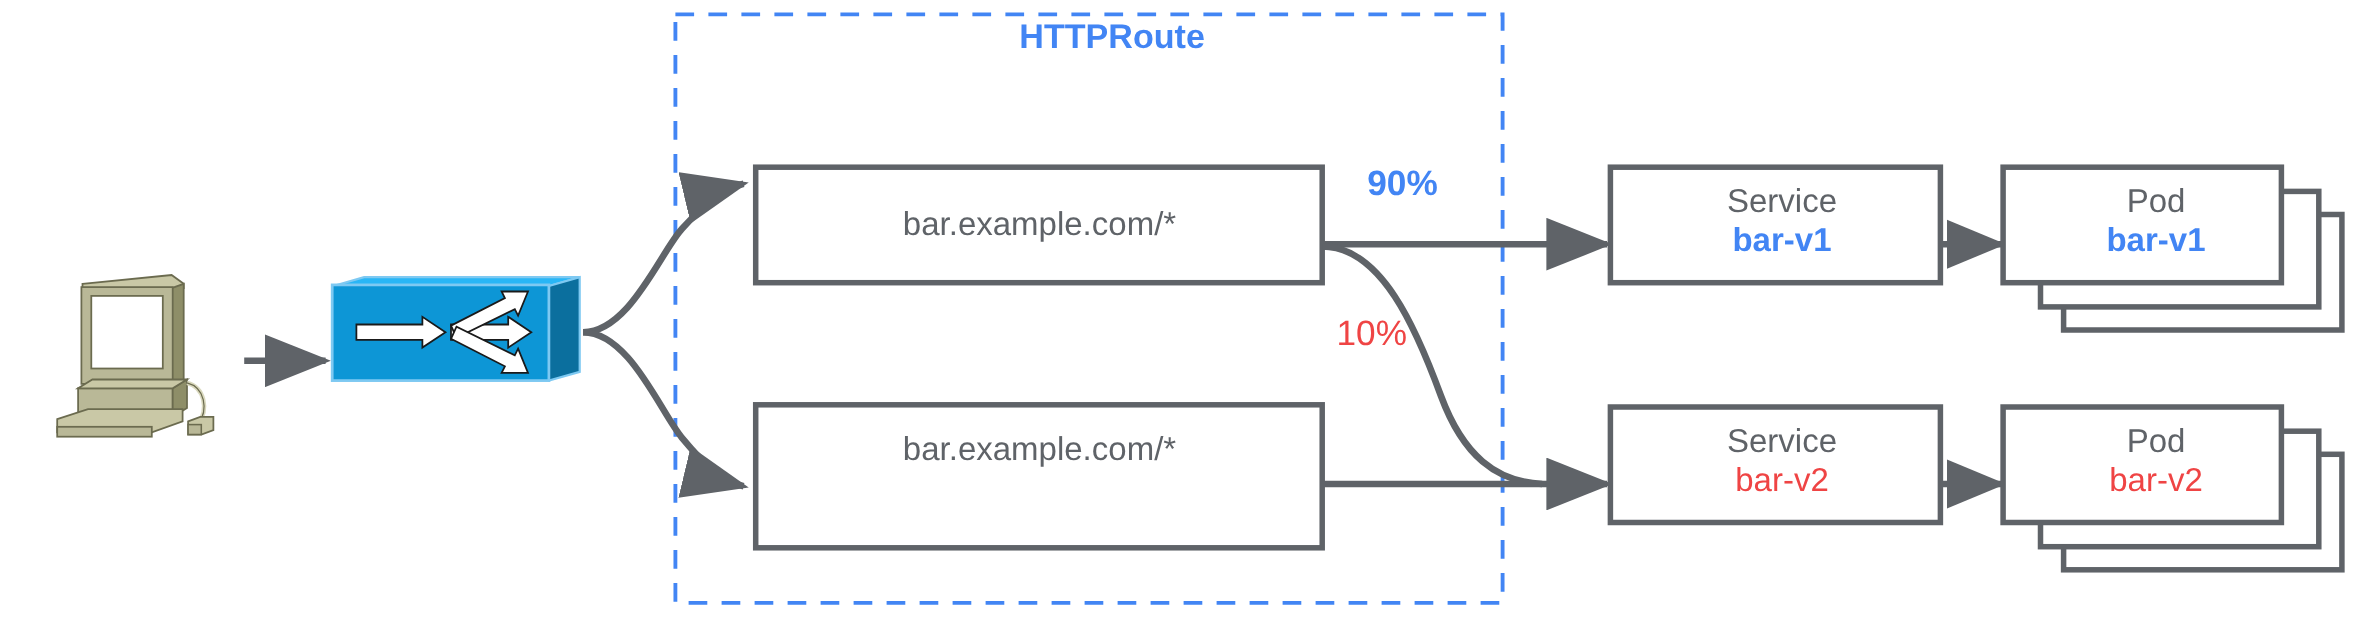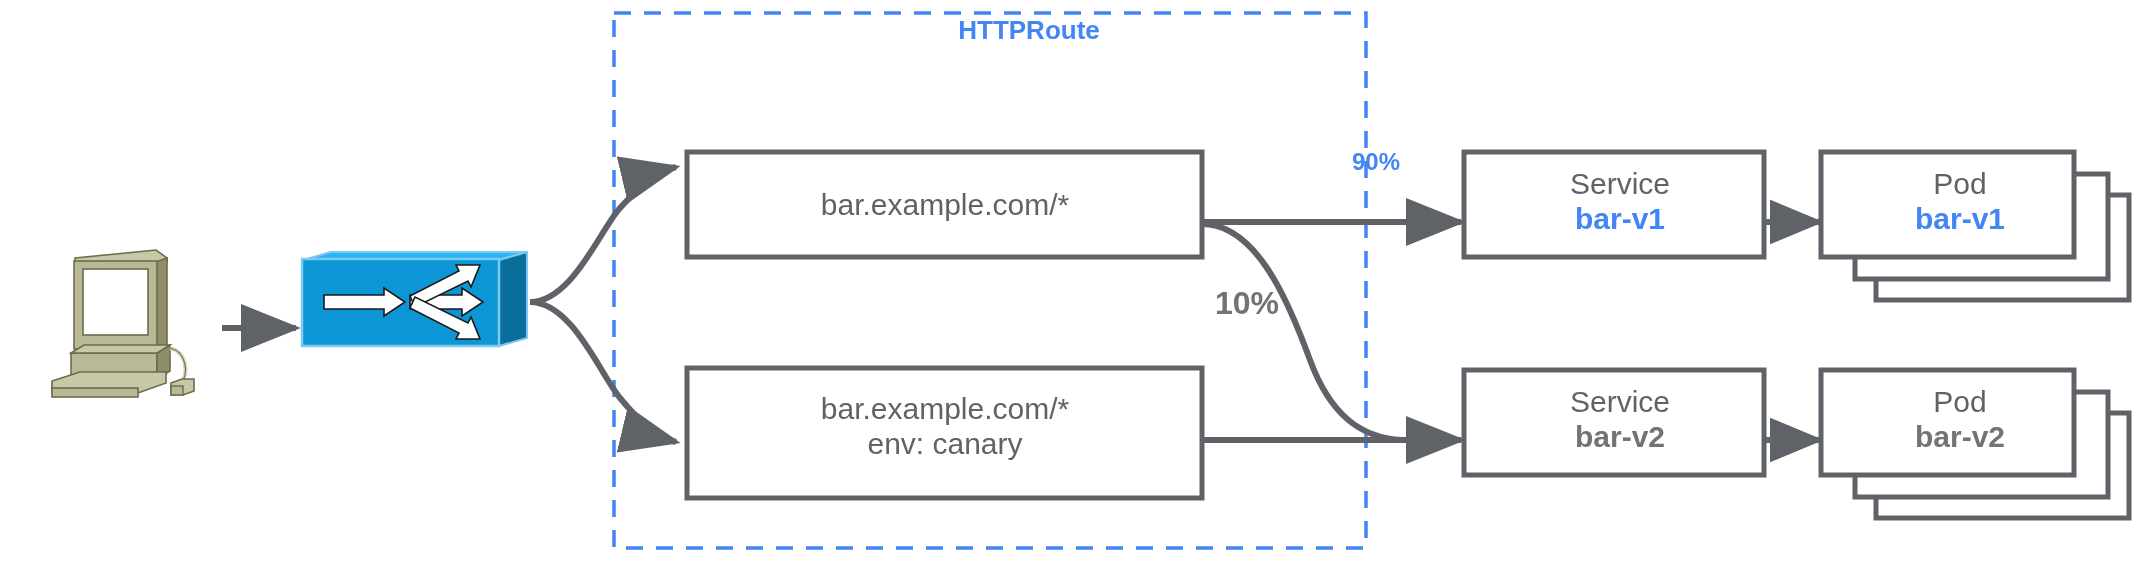--- a/index.html
+++ b/index.html
@@ -37,53 +37,53 @@
   }
   .gray-plain {
     color: #5f6368;
     font-weight: normal;
   }
   .blue-bold {
     color: #4285f4;
     font-weight: bold;
   }
   .green-bold {
-    color: #737373;
-    font-weight: bold;
+    color: #ef4444;
+    font-weight: normal;
   }
   #lb-title {
     left: 200px;
     top: 140px;
     width: 320px;
     font-size: 33px;
   }
   #route-group-title {
-    left: 829px;
+    left: 811px;
     top: 16px;
     width: 400px;
-    font-size: 26px;
+    font-size: 31px;
   }
   #route-box-1-label {
     left: 690px;
     top: 188px;
     width: 510px;
     font-size: 30px;
   }
   #route-box-2-label {
     left: 690px;
     top: 392px;
     width: 510px;
     font-size: 30px;
   }
   #weight-90-label {
-    left: 1280px;
+    left: 1215px;
     top: 148px;
     width: 120px;
-    font-size: 24px;
-    text-align: right;
+    font-size: 32px;
+    text-align: center;
   }
   #weight-10-label {
     left: 1215px;
     top: 285px;
     width: 120px;
     font-size: 32px;
     text-align: left;
   }
   #service-1-label {
     left: 1470px;
@@ -208,21 +208,20 @@
   <div class="lbl blue-bold" id="route-group-title">
     <span class="sub-line">HTTPRoute</span>
   </div>
 
   <div class="lbl gray-plain" id="route-box-1-label">
     <span class="sub-line">bar.example.com/*</span>
   </div>
 
   <div class="lbl gray-plain" id="route-box-2-label">
     <span class="sub-line">bar.example.com/*</span>
-    <span class="sub-line">env: canary</span>
   </div>
 
   <div class="lbl blue-bold" id="weight-90-label">90%</div>
 
   <div class="lbl green-bold" id="weight-10-label">10%</div>
 
   <div class="lbl" id="service-1-label">
     <span class="sub-line gray-plain">Service</span>
     <span class="sub-line blue-bold">bar-v1</span>
   </div>

